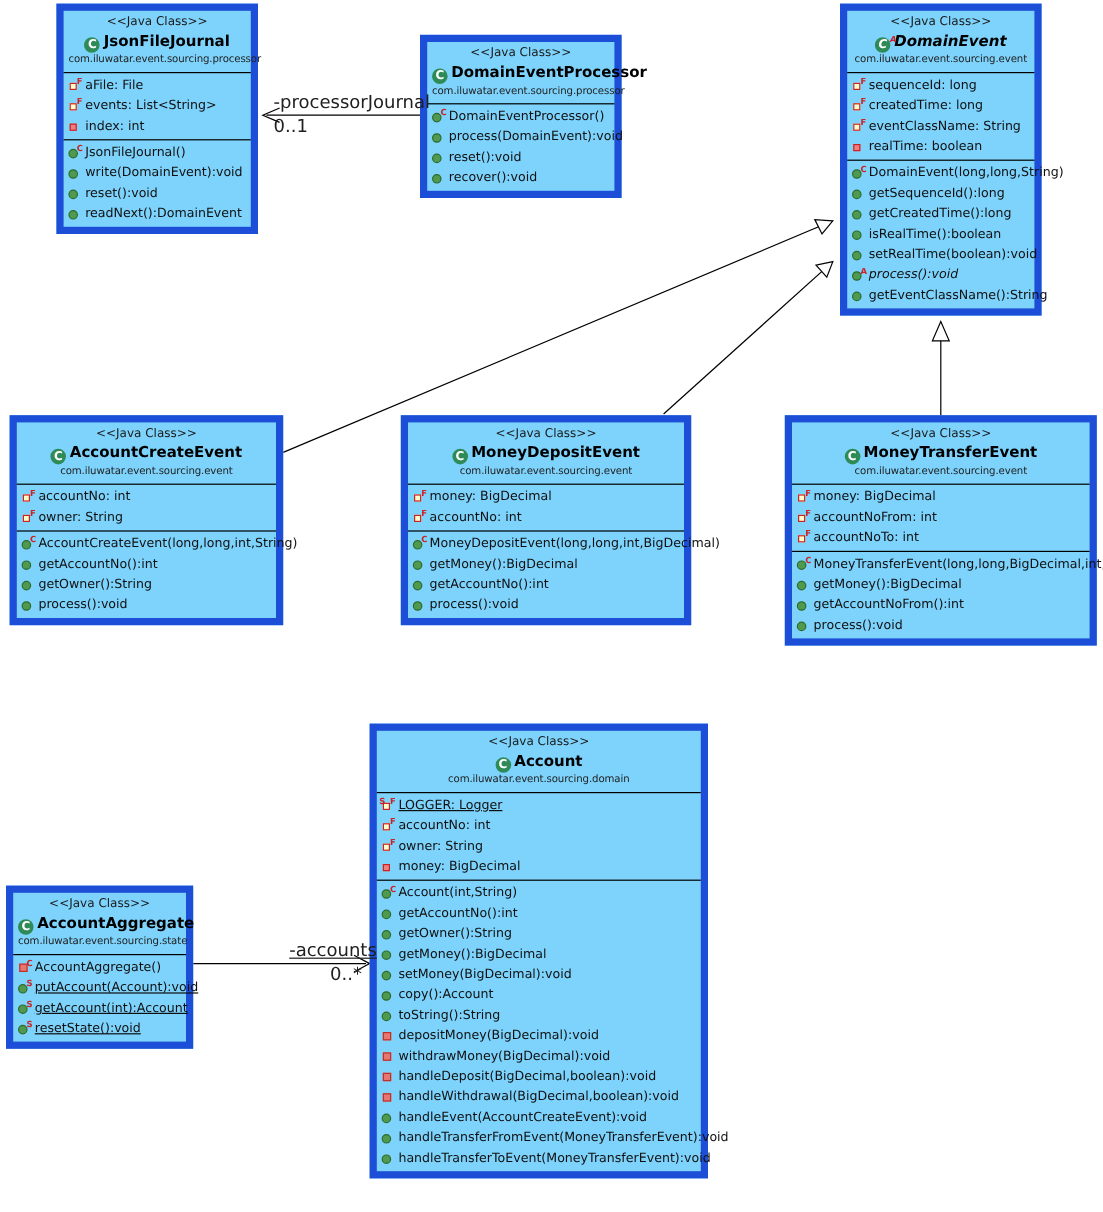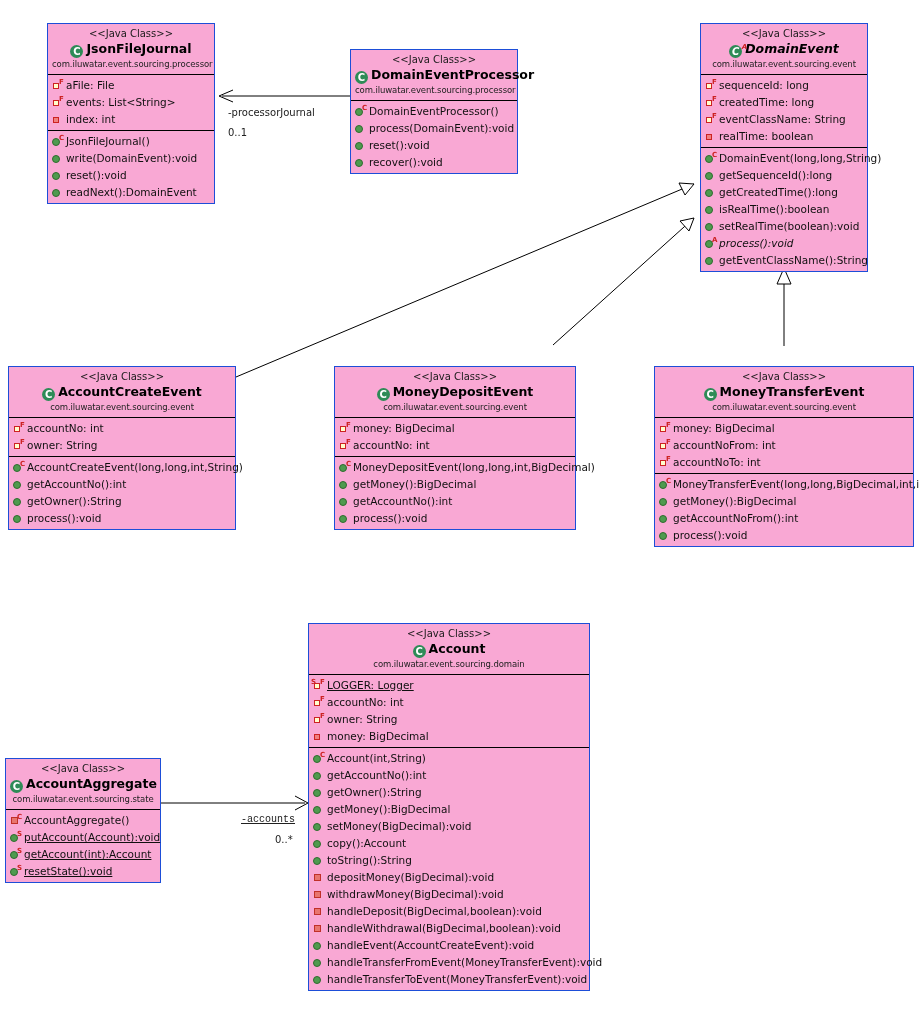--- a/index.html
+++ b/index.html
@@ -3,21 +3,21 @@
 <meta charset="utf-8">
 <style>
   html,body{margin:0;padding:0;background:#ffffff;}
   body{width:919px;height:1010px;position:relative;
        font-family:"DejaVu Sans","Liberation Sans",sans-serif;
        -webkit-font-smoothing:none;}
   .canvas{position:absolute;left:0;top:0;width:919px;height:1010px;overflow:hidden;}
 
   svg.edges{position:absolute;left:0;top:0;width:919px;height:1010px;pointer-events:none;}
 
-  .cls{position:absolute;background:#f9a8d4;border:1px solid #1d4ed8;box-sizing:border-box;margin-top:20px;}
+  .cls{position:absolute;background:#7dd3fc;border:6px solid #1d4ed8;box-sizing:border-box;}
   .hdr{padding:3px 4px 4px 4px;text-align:center;border-bottom:1px solid #000000;}
   .stereo{font-size:10px;color:#1a1a1a;line-height:13px;}
   .nameline{font-size:12.5px;font-weight:bold;color:#000;line-height:17px;white-space:nowrap;}
   .nameline.abstract{font-style:italic;}
   .pkg{font-size:8.5px;color:#222;line-height:12px;letter-spacing:-0.1px;}
   .sect{padding:2px 0 2px 0;border-bottom:1px solid #000000;}
   .sect.last{border-bottom:none;}
   .row{font-size:10.5px;color:#101010;line-height:15px;white-space:nowrap;
        padding:1px 3px 1px 4px;display:flex;align-items:center;}
   .row .txt{display:inline-block;}
@@ -35,23 +35,23 @@
   .mk .rs{position:absolute;left:1px;top:2px;width:7px;height:7px;background:#E8756F;border:1.2px solid #C03028;box-sizing:border-box;}
   .mk .sup{position:absolute;left:7px;top:-2px;font-size:7px;font-weight:bold;color:#CC2222;line-height:8px;}
   .mk .supS{position:absolute;left:-2px;top:-2px;font-size:7px;font-weight:bold;color:#CC2222;line-height:8px;}
 
   .cicon{display:inline-block;width:13px;height:13px;border-radius:50%;
          background:#2e8b57;color:#fff;font-size:10px;font-weight:bold;
          line-height:13px;text-align:center;margin-right:3px;vertical-align:-2px;
          position:relative;font-family:"DejaVu Sans",sans-serif;}
   .cicon .asup{position:absolute;right:-5px;top:-4px;font-size:7px;color:#CC2222;font-weight:bold;}
 
-  .edgelbl{position:absolute;font-size:10px;color:#202020;white-space:nowrap;
-           line-height:12px;background:transparent;margin-top:28px;}
-  .edgelbl.u{text-decoration:underline;font-family:Liberation Mono, monospace;}
+  .edgelbl{position:absolute;font-size:15px;color:#202020;white-space:nowrap;
+           line-height:12px;background:transparent;}
+  .edgelbl.u{text-decoration:underline;}
 </style>
 </head>
 <body>
 
 <div class="canvas">
 
   <svg class="edges" viewBox="0 0 919 1010">
 
     <g>
       <line x1="350" y1="96" x2="222" y2="96" stroke="#000" stroke-width="1"></line>

